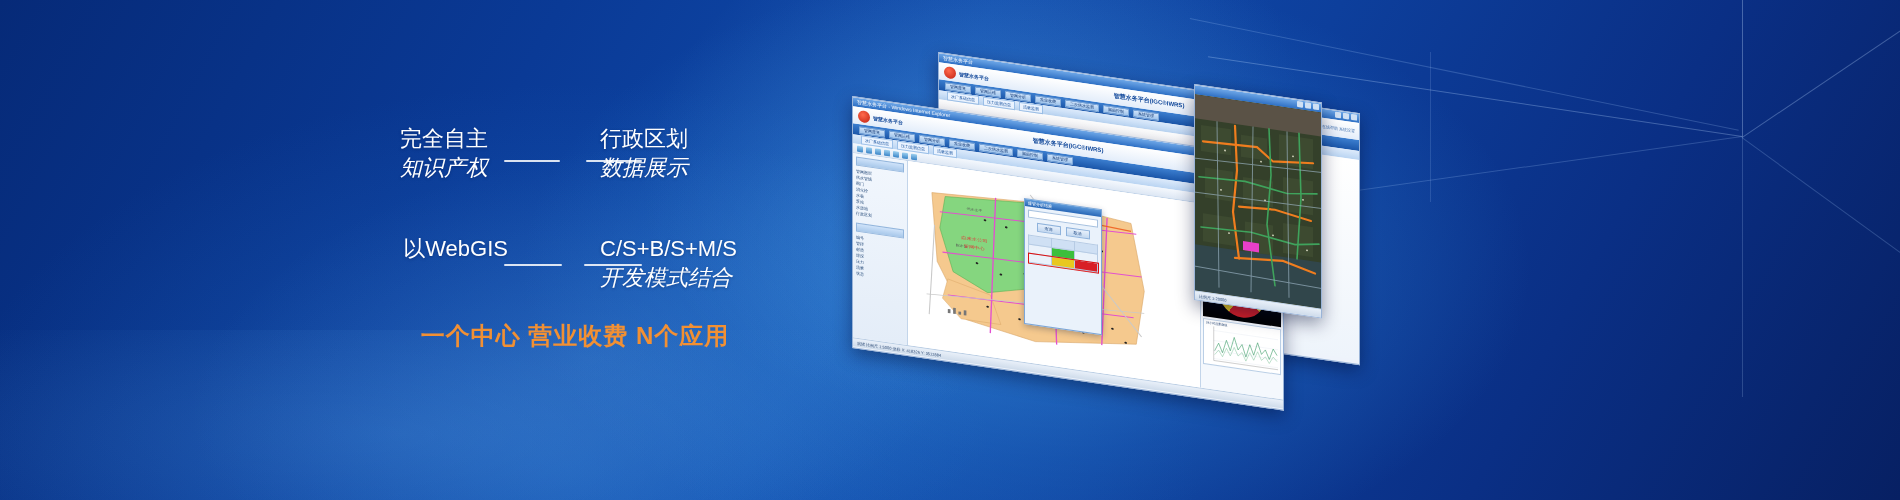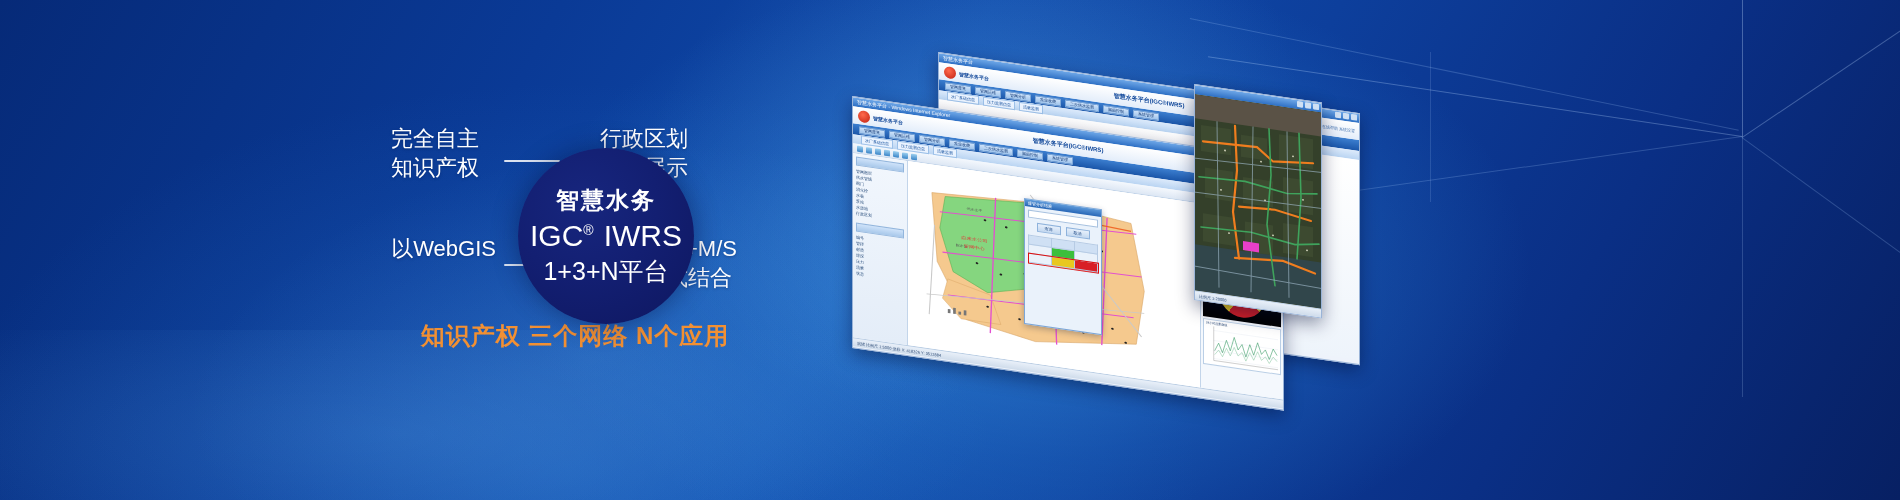--- a/index.html
+++ b/index.html
@@ -40,23 +40,23 @@
   }
   .circle .c-cn{color:#fff;font-size:23px;font-weight:700;letter-spacing:2px;line-height:1;margin-bottom:9px;}
   .circle .c-en{color:#fff;font-size:30px;font-weight:400;line-height:1;margin-bottom:8px;white-space:nowrap;}
   .circle .c-en sup{font-size:14px;vertical-align:super;font-weight:400;}
   .circle .c-en .gap{display:inline-block;width:10px;}
   .circle .c-pf{color:#fff;font-size:25px;font-weight:400;line-height:1;letter-spacing:0px;}
 
   
   .feat{position:absolute;color:#ffffff;font-size:22px;font-weight:400;line-height:1.32;z-index:5;
         text-shadow:0 1px 3px rgba(0,20,70,0.35);white-space:nowrap;}
-  .feat .l2{display:block;}
-  .feat.tl{left:289px;top:124px;text-align:right;width:190px;}
-  .feat.bl{left:296px;top:234px;text-align:right;width:200px;}
+  .feat .l2{display:block;font-style:italic;}
+  .feat.tl{left:298px;top:124px;text-align:right;width:190px;}
+  .feat.bl{left:308px;top:234px;text-align:right;width:200px;}
   .feat.tr{left:600px;top:124px;text-align:left;width:230px;}
   .feat.br{left:600px;top:234px;text-align:left;width:250px;}
 
   .dash{position:absolute;height:2px;background:rgba(255,255,255,0.85);z-index:5;border-radius:1px;}
   .dash.d1{left:504px;top:160px;width:56px;}
   .dash.d2{left:504px;top:264px;width:58px;}
   .dash.d3{left:586px;top:160px;width:56px;}
   .dash.d4{left:584px;top:264px;width:58px;}
 
   
@@ -448,23 +448,16 @@
   <div class="feat br">
     <span>C/S+B/S+M/S</span>
     <span class="l2">开发模式结合</span>
   </div>
 
   <div class="dash d1"></div>
   <div class="dash d2"></div>
   <div class="dash d3"></div>
   <div class="dash d4"></div>
 
-  <div class="circle">
-    <div class="c-cn">智慧水务</div>
-    <div class="c-en">
-      <span>IGC</span><sup>®</sup><span class="gap"></span><span>IWRS</span>
-    </div>
-    <div class="c-pf">1+3+N平台</div>
-  </div>
-
-  <div class="tagline">知识产权  三个网络  N个应用</div>
+
+  <div class="tagline">一个中心  营业收费  N个应用</div>
 
 </div>
 
 </body></html>

